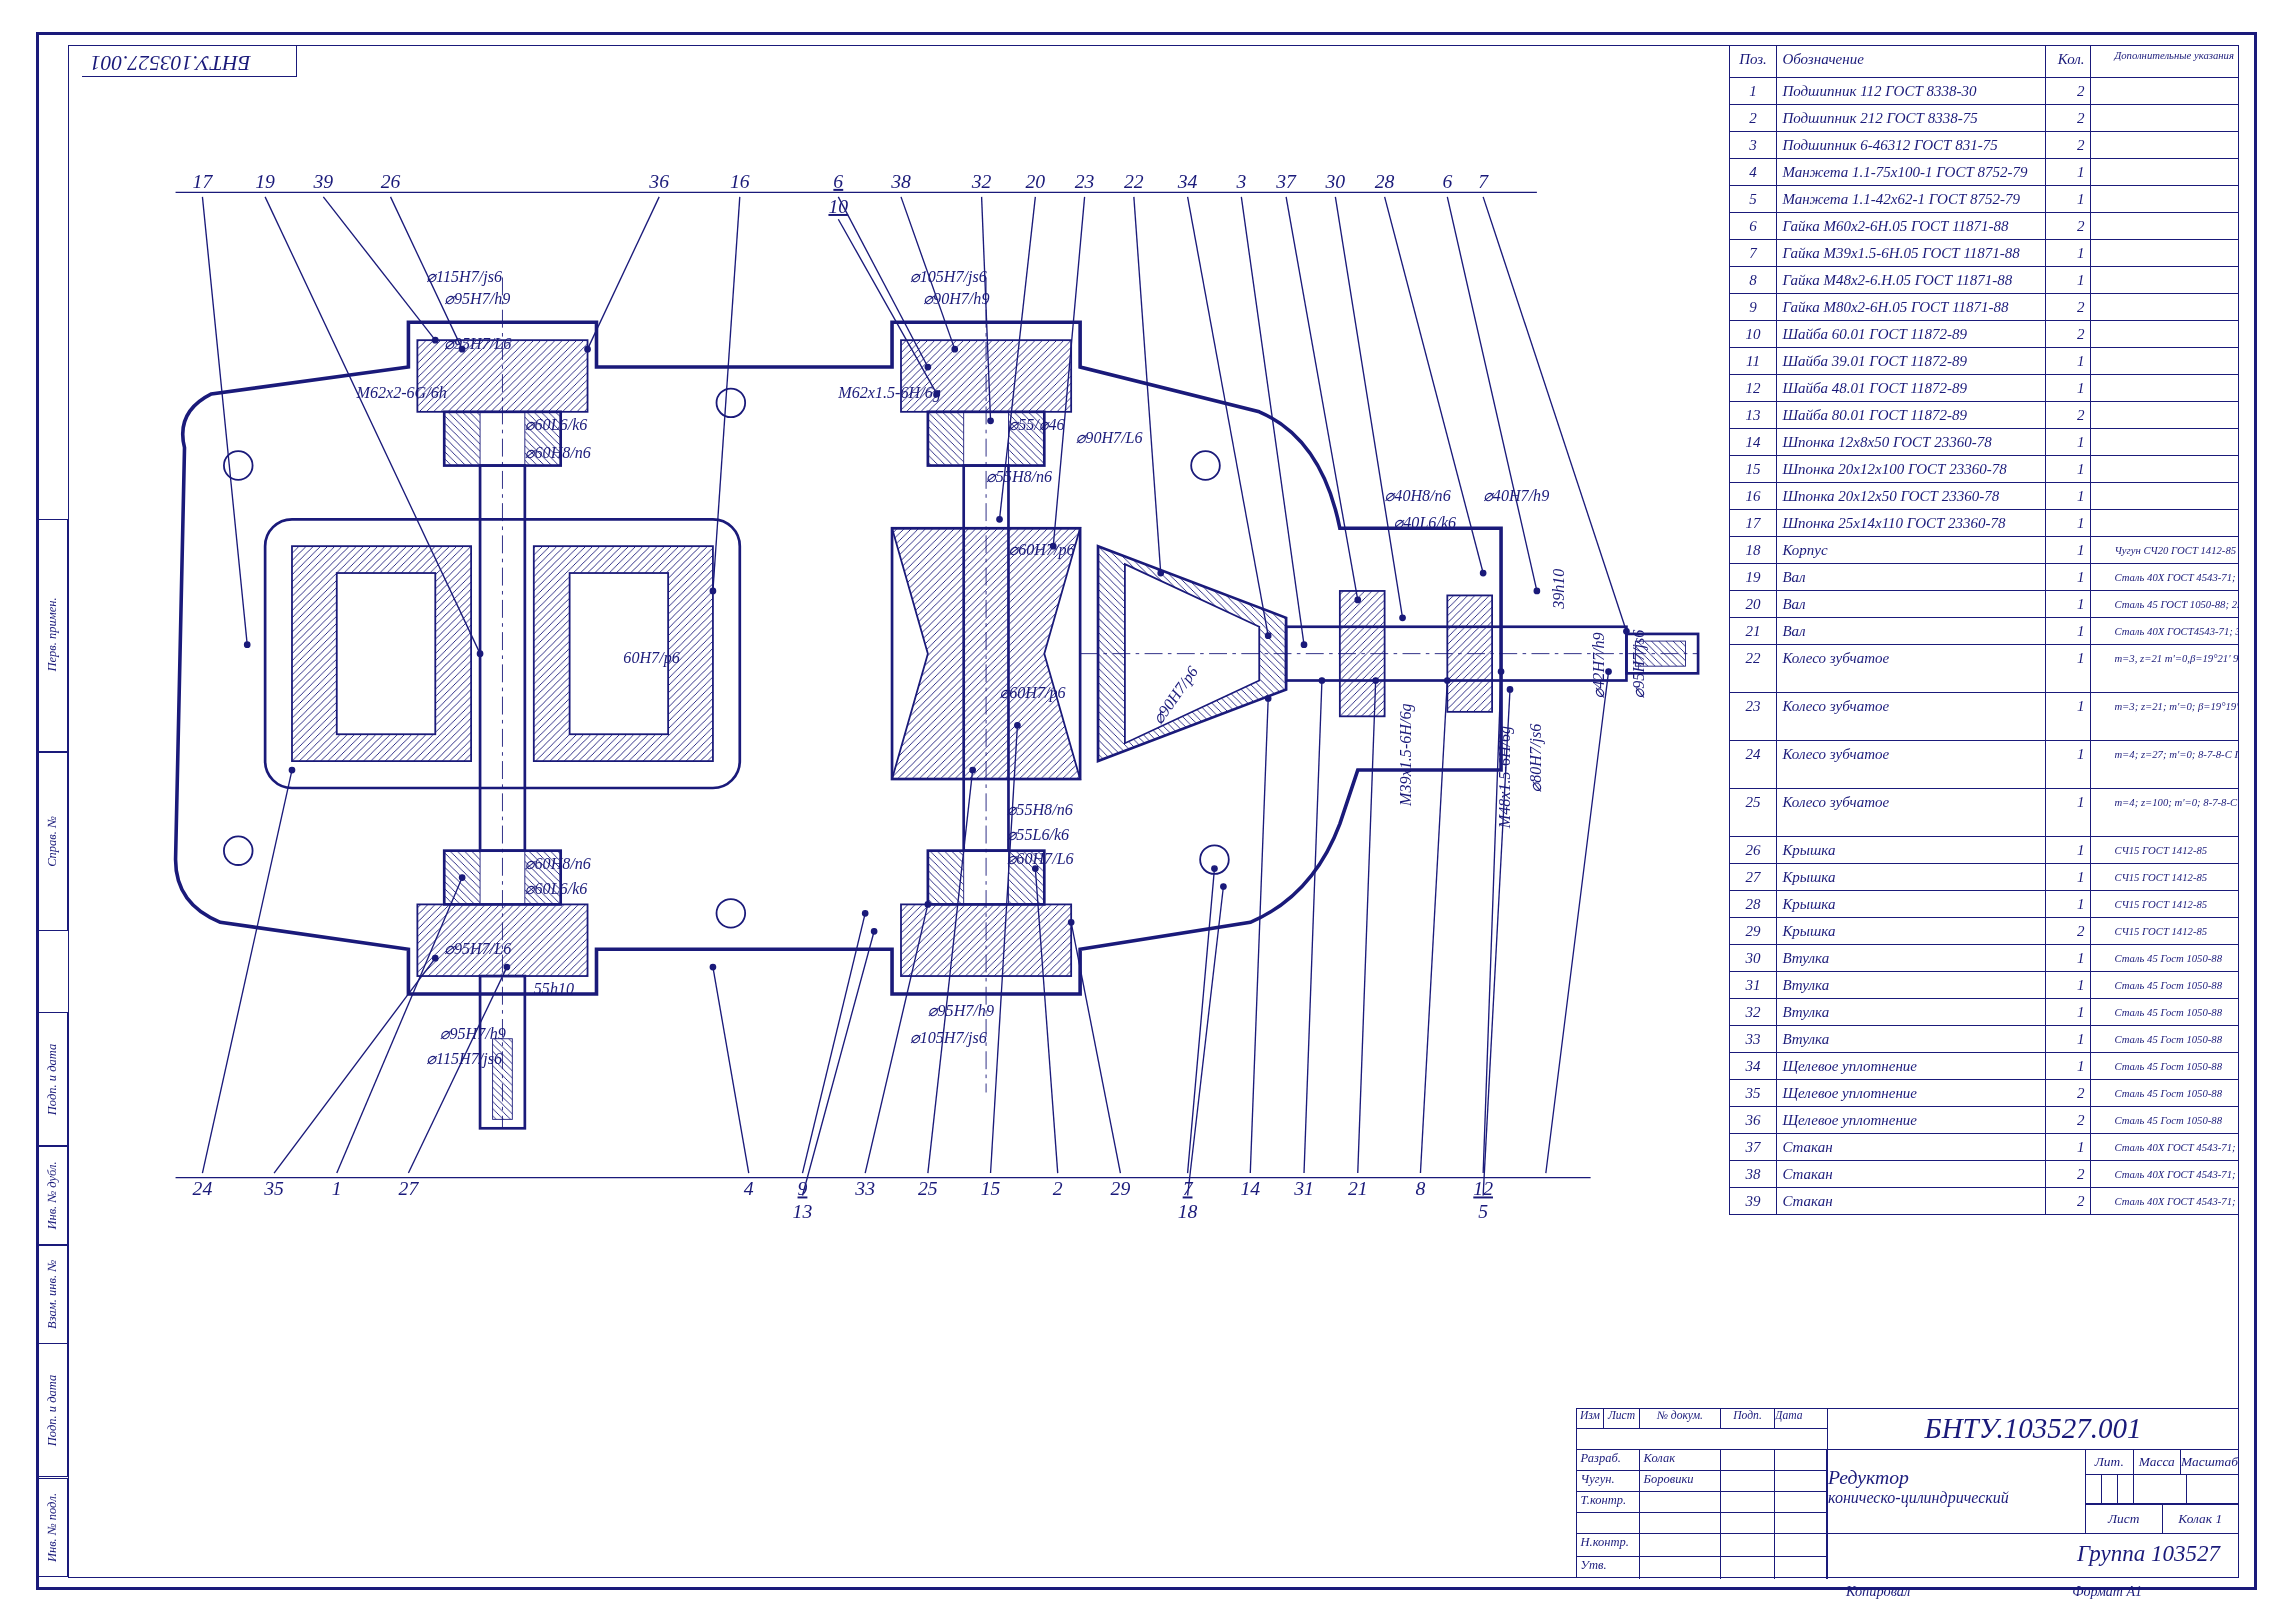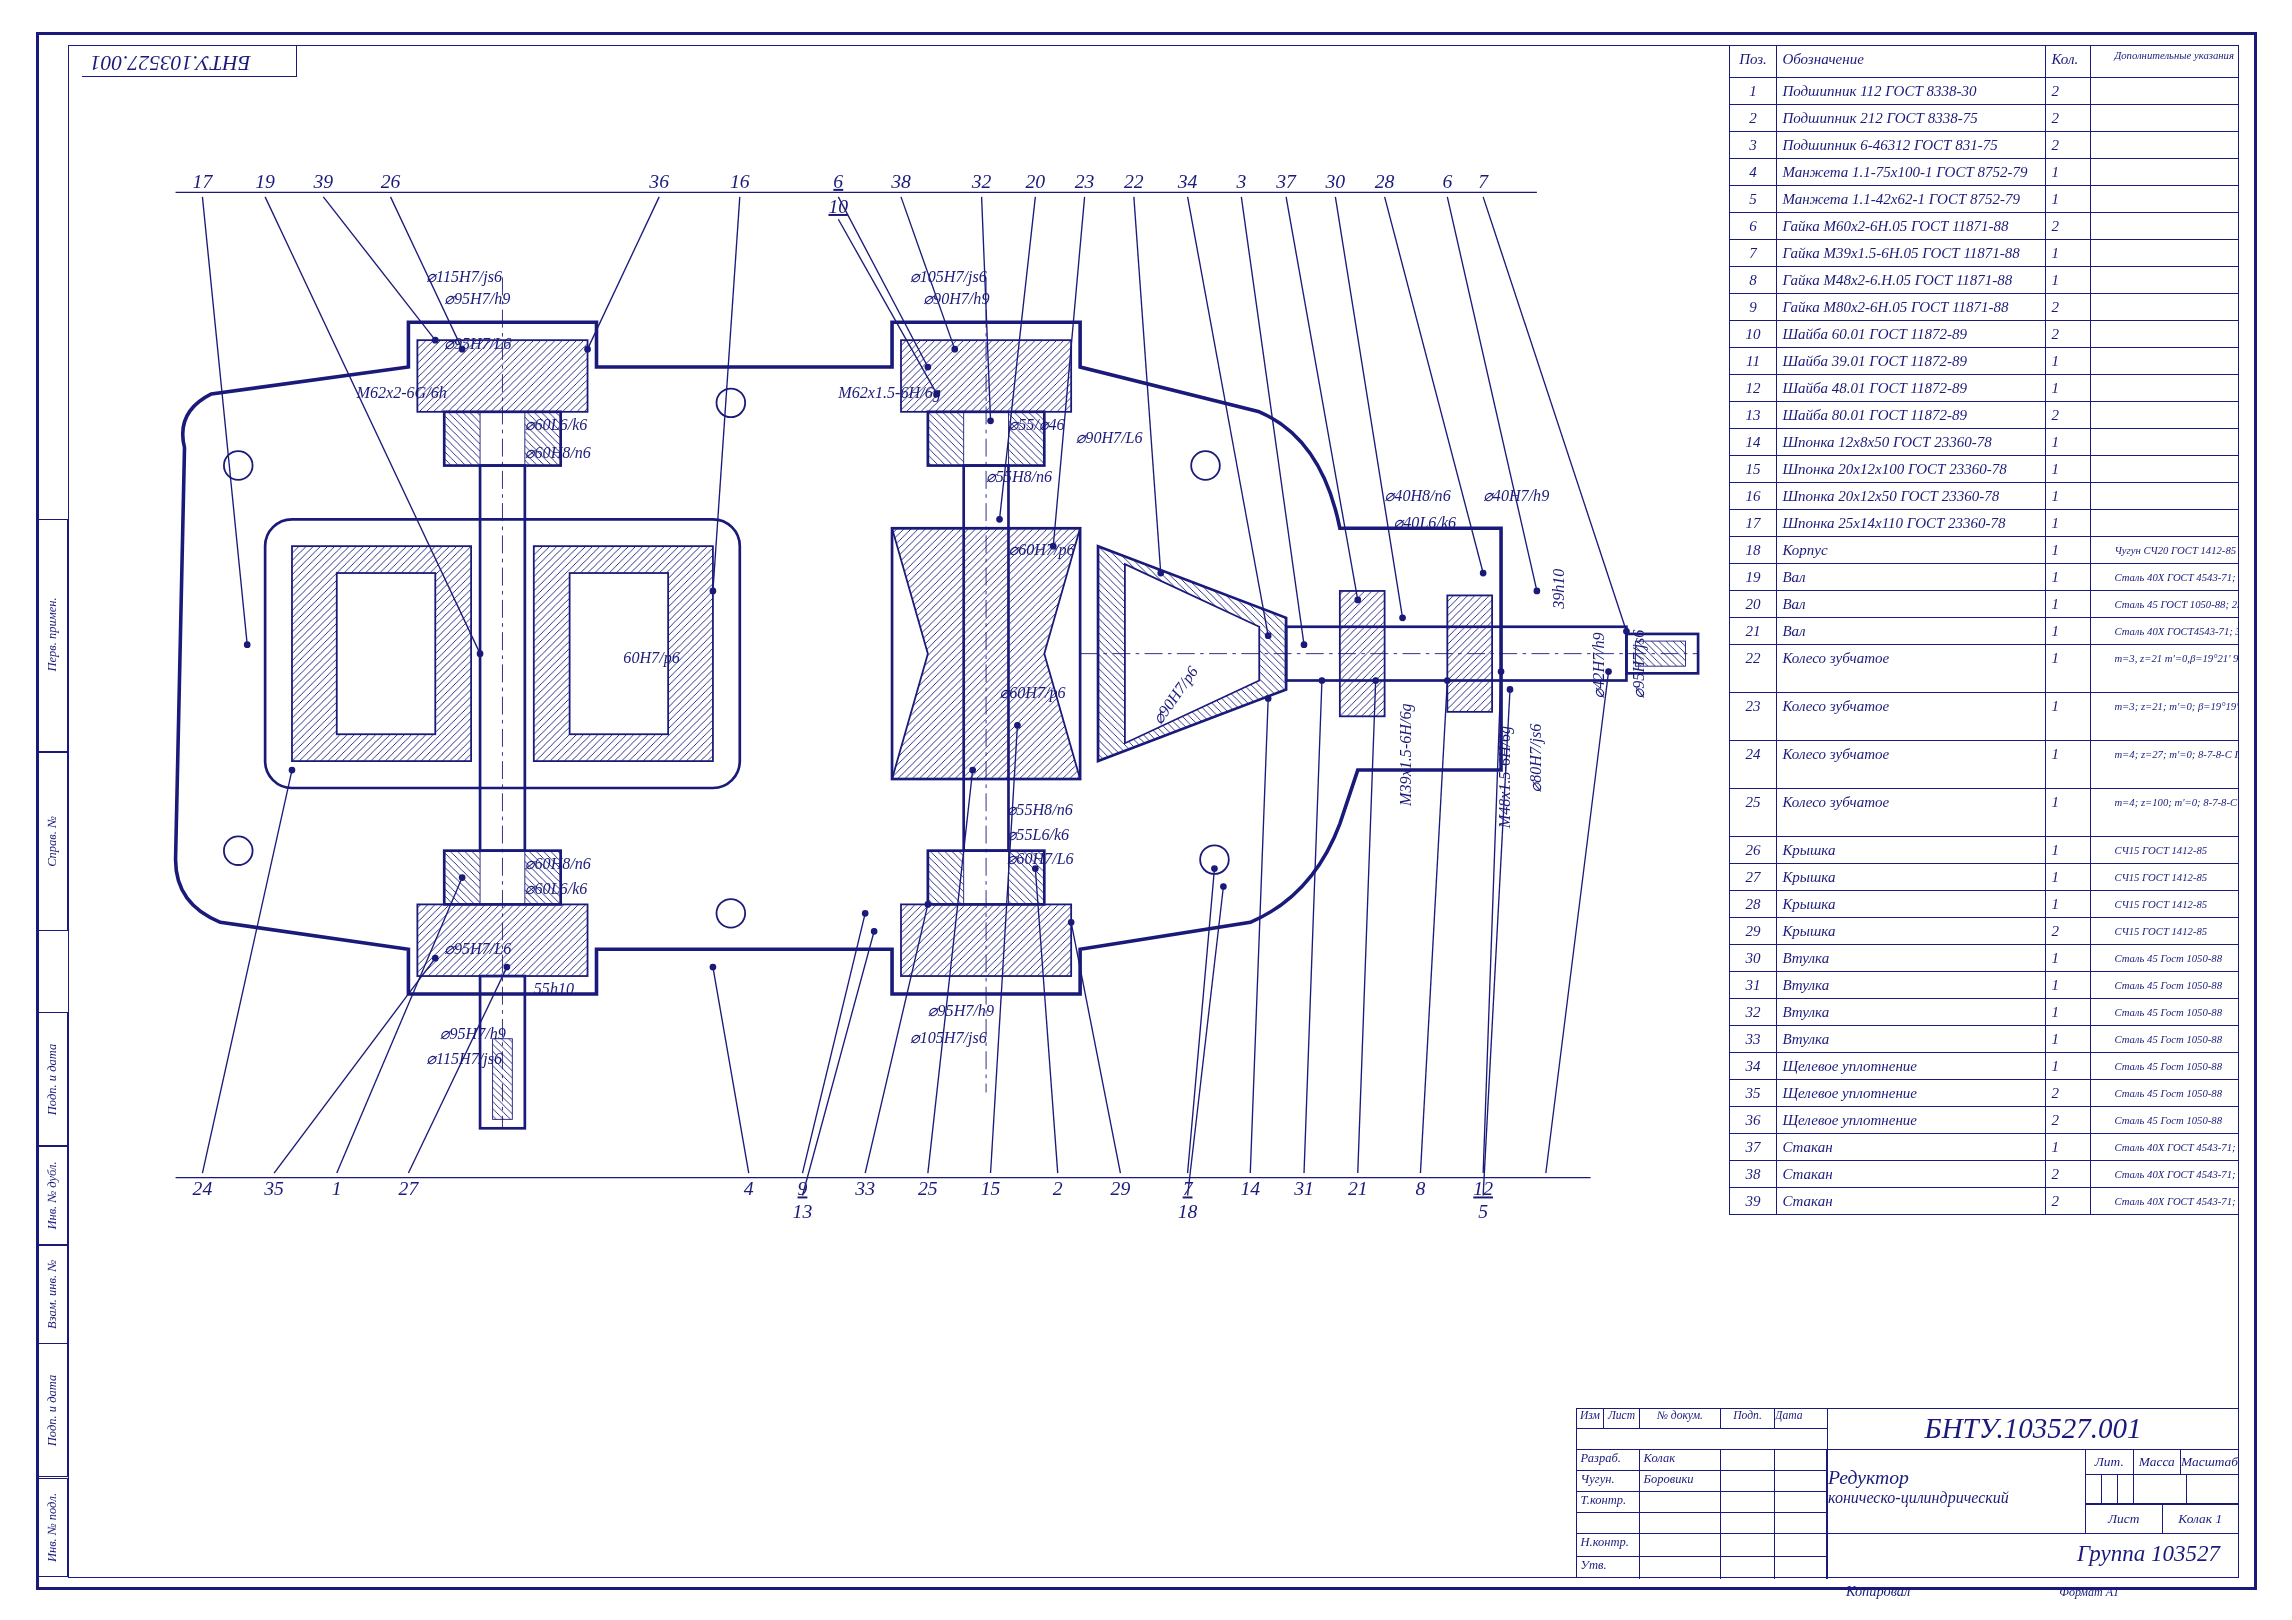--- a/index.html
+++ b/index.html
@@ -22,21 +22,21 @@
       position: absolute; right: 54px; top: 45px;
       width: 510px; border: 1.8px solid #1a1a7a; border-bottom: none;
       background: #fff; font-size: 15px;
     }
     .bom-row { display: flex; height: 27px; border-bottom: 1.3px solid #1a1a7a; }
     .bom-row.header { font-style: italic; height: 32px; line-height: 32px; }
     .bom-row > div { border-right: 1.3px solid #1a1a7a; padding: 1.8px 5.4px; line-height: 23px; overflow: hidden; white-space: nowrap; }
     .bom-row > div:last-child { border-right: none; }
     .c-pos { width: 47px; text-align: center; }
     .c-des { width: 269px; font-style: italic; }
-    .c-qty { width: 45px; text-align: left; }
+    .c-qty { width: 45px; text-align: right; }
     .c-note { flex: 1; font-size: 10.7px; line-height: 11.6px; white-space: normal; margin-left: 18px; }
     .bom-row.tall { height: 48px; }
     
     .titleblock {
       position: absolute; right: 54px; bottom: 42px;
       width: 663px; height: 170px;
       border: 1.8px solid #1a1a7a; background: #fff;
       font-size: 16px;
     }
     .tb-top { height: 41px; border-bottom: 1.8px solid #1a1a7a; display: flex; }
@@ -673,15 +673,15 @@
         <div class="tb-left-row">
           <div style="width:63px">Утв.</div>
           <div style="width:81px"></div>
           <div style="width:54px"></div>
           <div style="flex:1"></div>
         </div>
       </div>
     <div class="tb-group">Группа 103527</div>
   </div>
   <div style="position:absolute;left:269px;bottom:-23px;font-size:14.3px">Копировал</div>
-  <div style="position:absolute;right:119px;bottom:-23px;font-size:12px">Формат   А1</div>
+  <div style="position:absolute;right:96px;bottom:-23px;font-size:14px">Формат   А1</div>
 </div>
 
 
 </body></html>

